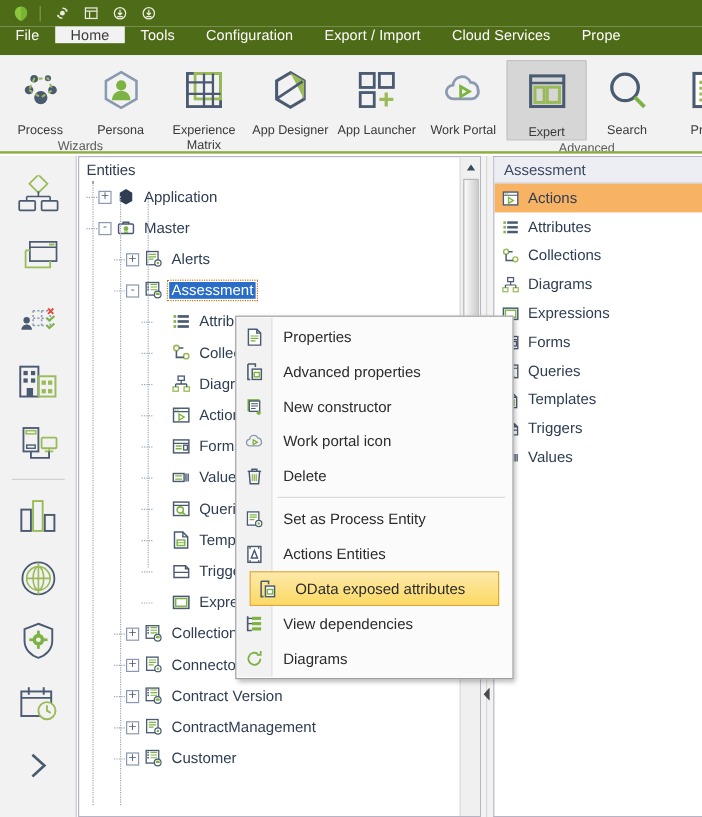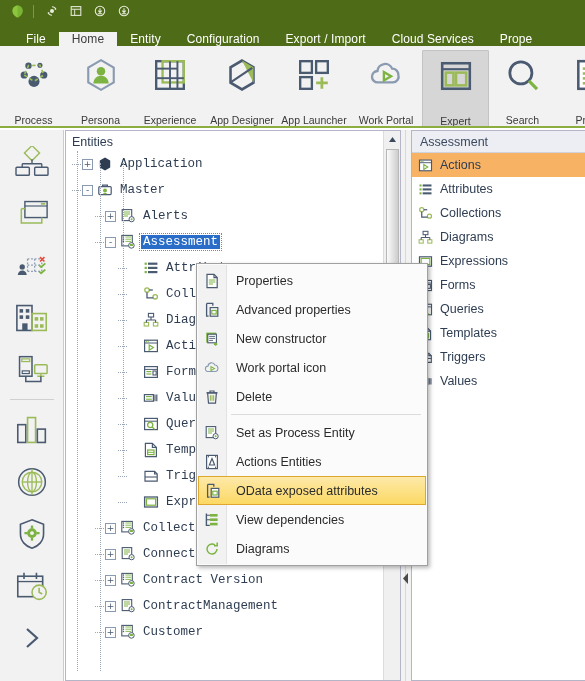--- a/index.html
+++ b/index.html
@@ -21,21 +21,21 @@
     width: 22px; height: 20px;
     display: flex; align-items: center; justify-content: center;
   }
   .tb-sep { width: 1px; height: 13px; background: #7e9944; margin: 0 5px 0 3px; }
 
   
   .menubar {
     position: absolute; left: 0; top: 22px; width: 585px; height: 24px;
     background: #4e6b17;
   }
-  .menubar-inner { display: flex; height: 24px; align-items: flex-end; padding-left: 13px; }
+  .menubar-inner { display: flex; height: 24px; align-items: flex-start; }
   .mtab {
     display: flex; align-items: center; padding: 0 13px;
     color: #ffffff; font-size: 12px; white-space: nowrap;
     letter-spacing: .1px;
   }
   .mtab.active { background: #f2f2f2; color: #3c3c3c; }
 
   
   .ribbon {
     position: absolute; left: 0; top: 46px; width: 585px; height: 82px;
@@ -50,21 +50,21 @@
   }
   .rgroup-div { width: 1px; background: #d4d4d4; height: 68px; align-self: flex-start; margin-top: 4px; }
   .ritem {
     width: 67px; display: flex; flex-direction: column; align-items: center;
     padding-top: 5px; cursor: default;
   }
   .ritem.wide { width: 72px; }
   .ritem-ico { height: 40px; display: flex; align-items: center; justify-content: center; }
   .ritem-lbl {
     font-size: 10.5px; color: #3a3a3a; text-align: center; line-height: 12px;
-    margin-top: 19px; width: 100%;
+    margin-top: 8px; width: 100%;
   }
   .ritem.selected { background: #d6d6d6; border: 1px solid #c3c3c3; border-radius: 1px; }
 
   
   .rail {
     position: absolute; left: 0; top: 130px; width: 64px; height: 551px;
     background: #f2f2f2; border-right: 1px solid #cccccc;
     display: flex; flex-direction: column; align-items: center; padding-top: 6px;
   }
   .rail-item {
@@ -86,21 +86,21 @@
   .tind { display: inline-block; }
   .exp {
     width: 11px; height: 11px; border: 1px solid #8a9ab0; background: #fdfdfd;
     display: inline-flex; align-items: center; justify-content: center;
     font-size: 9px; line-height: 9px; color: #4a5a70; margin-right: 2px;
     font-family: "DejaVu Sans", sans-serif;
   }
   .expspace { width: 13px; display: inline-block; }
   .dots { width: 9px; border-top: 1px dotted #9aa7b8; display: inline-block; margin-right: 1px; }
   .ticon { width: 19px; height: 18px; display: inline-flex; align-items: center; justify-content: center; margin-right: 4px; }
-  .tlabel { padding: 0 2px; font-family: Liberation Mono, monospace; }
+  .tlabel { padding: 0 2px; }
   .tlabel.sel {
     background: #2a6dc9; color: #ffffff; outline: 1px dotted #c07a1a;
     outline-offset: 1px;
   }
   
   .vline { position: absolute; width: 0; border-left: 1px dotted #9aa7b8; }
 
   
   .tscroll {
     position: absolute; right: 0; top: 0; width: 17px; height: 549px;
@@ -155,21 +155,21 @@
   }
   .cmi {
     position: relative; height: 29px; display: flex; align-items: center;
     font-size: 12.5px; color: #2b2b2b; padding-left: 0; text-align: right;
   }
   .cmi-ico { width: 29px; display: flex; align-items: center; justify-content: center; z-index: 2; }
   .cmi-lbl { padding-left: 10px; white-space: nowrap; }
   .cmi.hl {
     background: linear-gradient(to bottom,#fde9a9,#fcd964);
     border: 1px solid #e0a72e;
-    margin: 0 1px; height: 29px;
+    margin: 0 11px; height: 29px;
   }
   .cmi.hl .cmi-ico { width: 27px; }
   .cmsep { height: 1px; background: #dcdcdc; margin: 3px 6px 3px 34px; }
 
   svg { display: block; }
 </style>
 </head>
 <body>
 
 <div id="app">
@@ -207,21 +207,21 @@
           <circle cx="8" cy="8" r="5.4" fill="none" stroke="#e8eddc" stroke-width="1.2"></circle>
           <path d="M8 4.8v4.4M6 7.6l2 2 2-2M5.5 11.2h5" stroke="#e8eddc" stroke-width="1.2" fill="none"></path>
         </svg>
     </div>
   </div>
 
   <div class="menubar">
     <div class="menubar-inner" id="menu-tabs">
         <div class="mtab">File</div>
         <div class="mtab active">Home</div>
-        <div class="mtab">Entity</div>
+        <div class="mtab">Tools</div>
         <div class="mtab">Configuration</div>
         <div class="mtab">Export / Import</div>
         <div class="mtab">Cloud Services</div>
         <div class="mtab">Prope</div>
       </div>
   </div>
 
   <div class="ribbon" id="ribbon">
       <div class="rgroup">
         <div class="rgroup-items">

